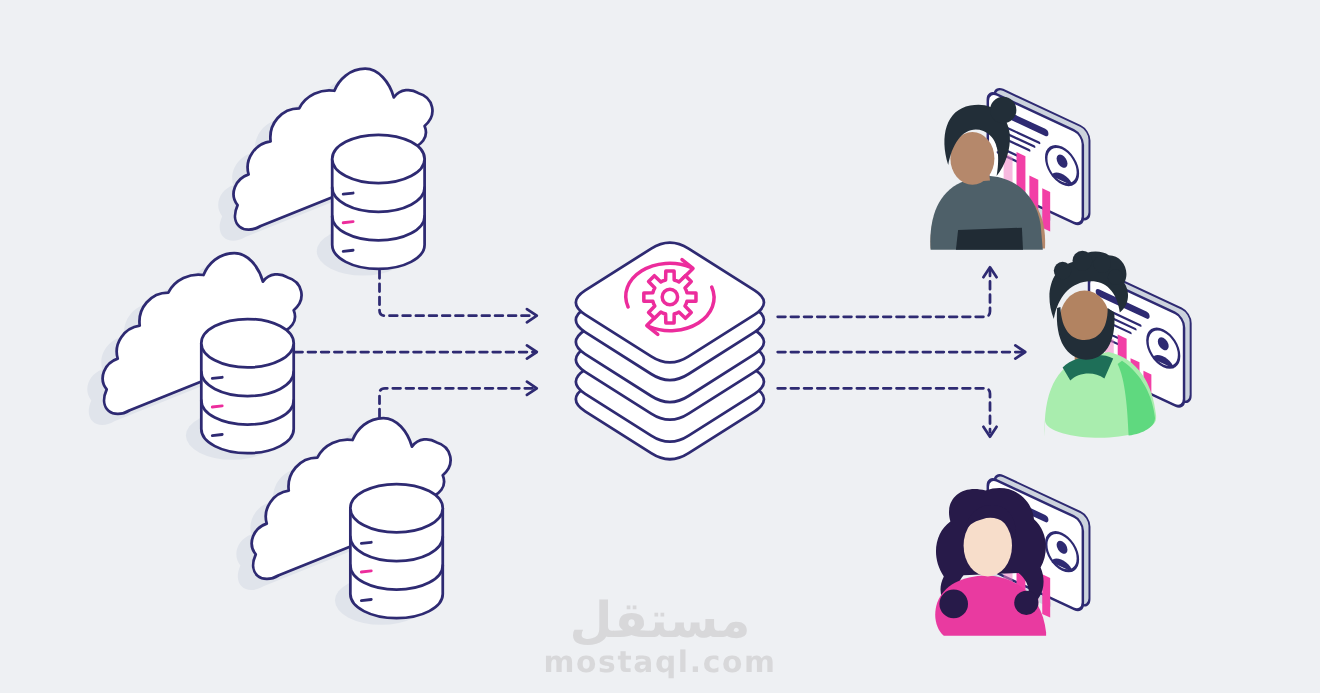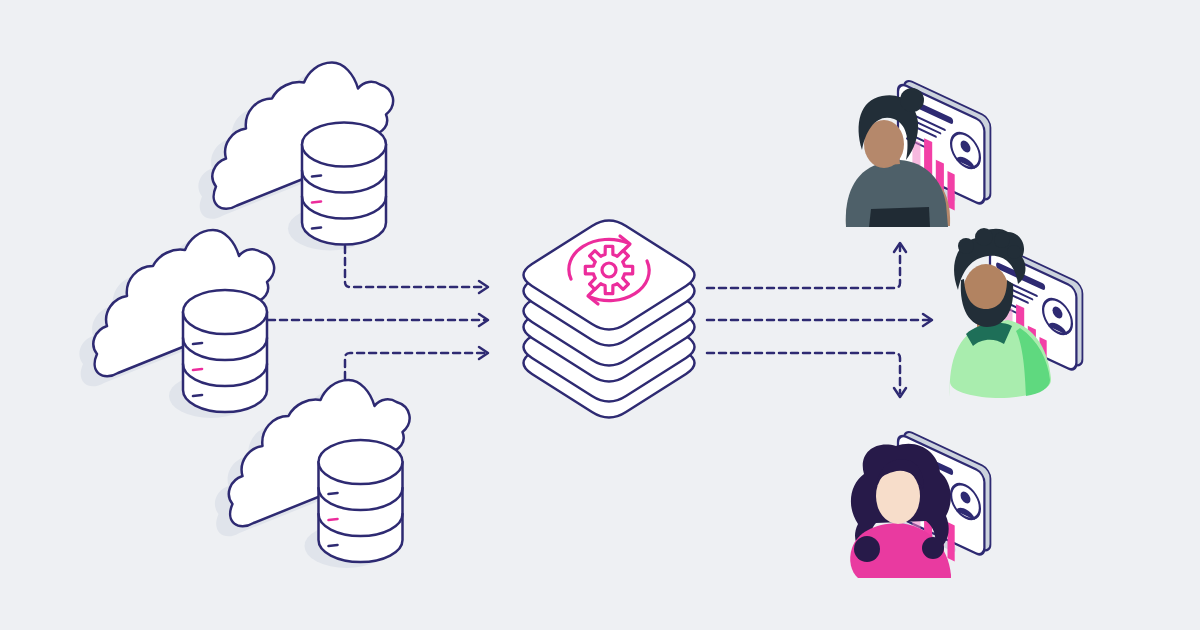--- a/index.html
+++ b/index.html
@@ -191,13 +191,17 @@
       <path class="f-hair-purple" d="M 858,524 C 846,506 850,484 864,474 C 858,454 874,440 896,446 C 918,438 938,452 940,472 C 952,482 954,502 946,516 C 952,530 948,546 934,552 C 938,538 934,527 926,521 L 876,523 C 869,531 867,544 873,554 C 859,554 850,540 858,524 Z"></path>
       <path class="f-pink-top" d="M 858,578 C 851,572 848,560 852,548 C 858,532 874,524 897,523 C 929,525 948,546 951,575 L 951,578 Z"></path>
       <circle class="f-hair-purple" cx="867" cy="549" r="13"></circle>
       <circle class="f-hair-purple" cx="933" cy="548" r="11"></circle>
       <ellipse class="f-skin-light" cx="898" cy="496" rx="22" ry="28"></ellipse>
       <path class="f-hair-purple" d="M 877,484 C 879,464 895,455 911,461 C 921,466 925,478 923,489 C 917,474 905,468 893,472 C 885,474 879,478 877,484 Z"></path>
     </g>
   </g>
 </svg>
 
+<div class="watermark">
+  <div class="logo">مستقل</div>
+  <div class="site">mostaql.com</div>
 </div>
+</div>
 
 </body></html>

